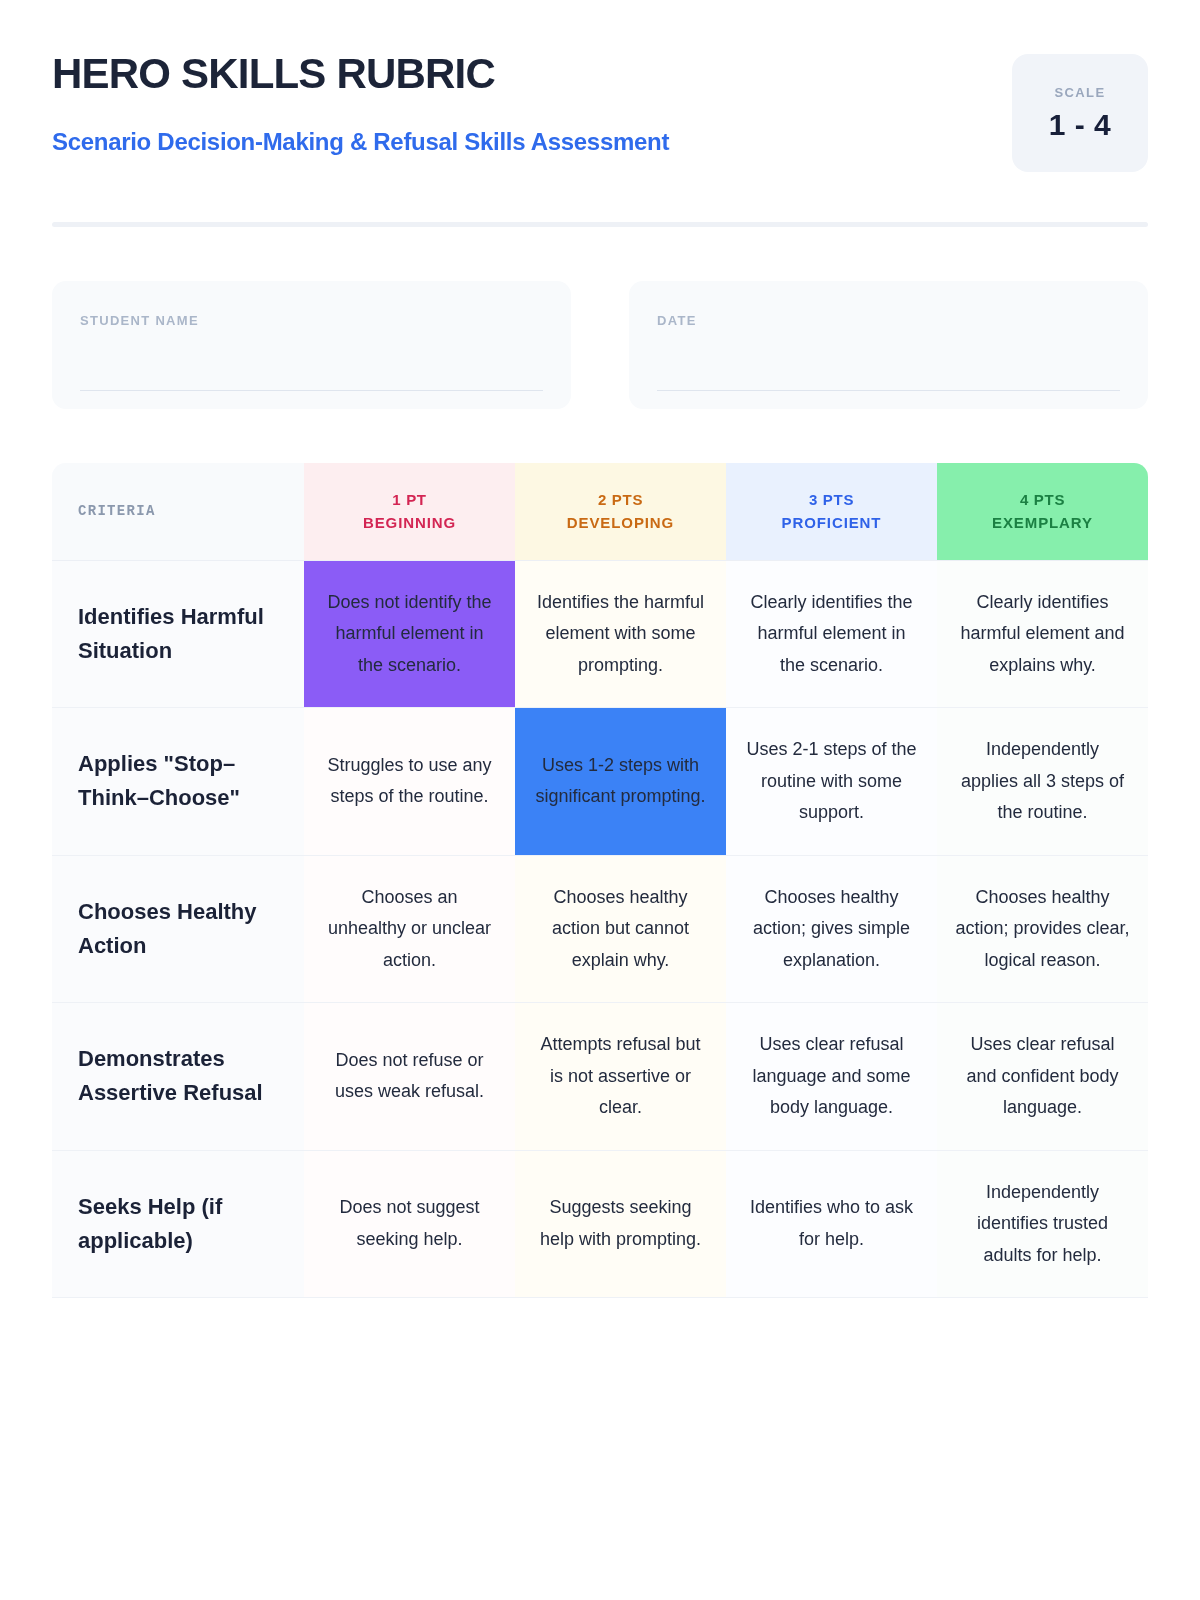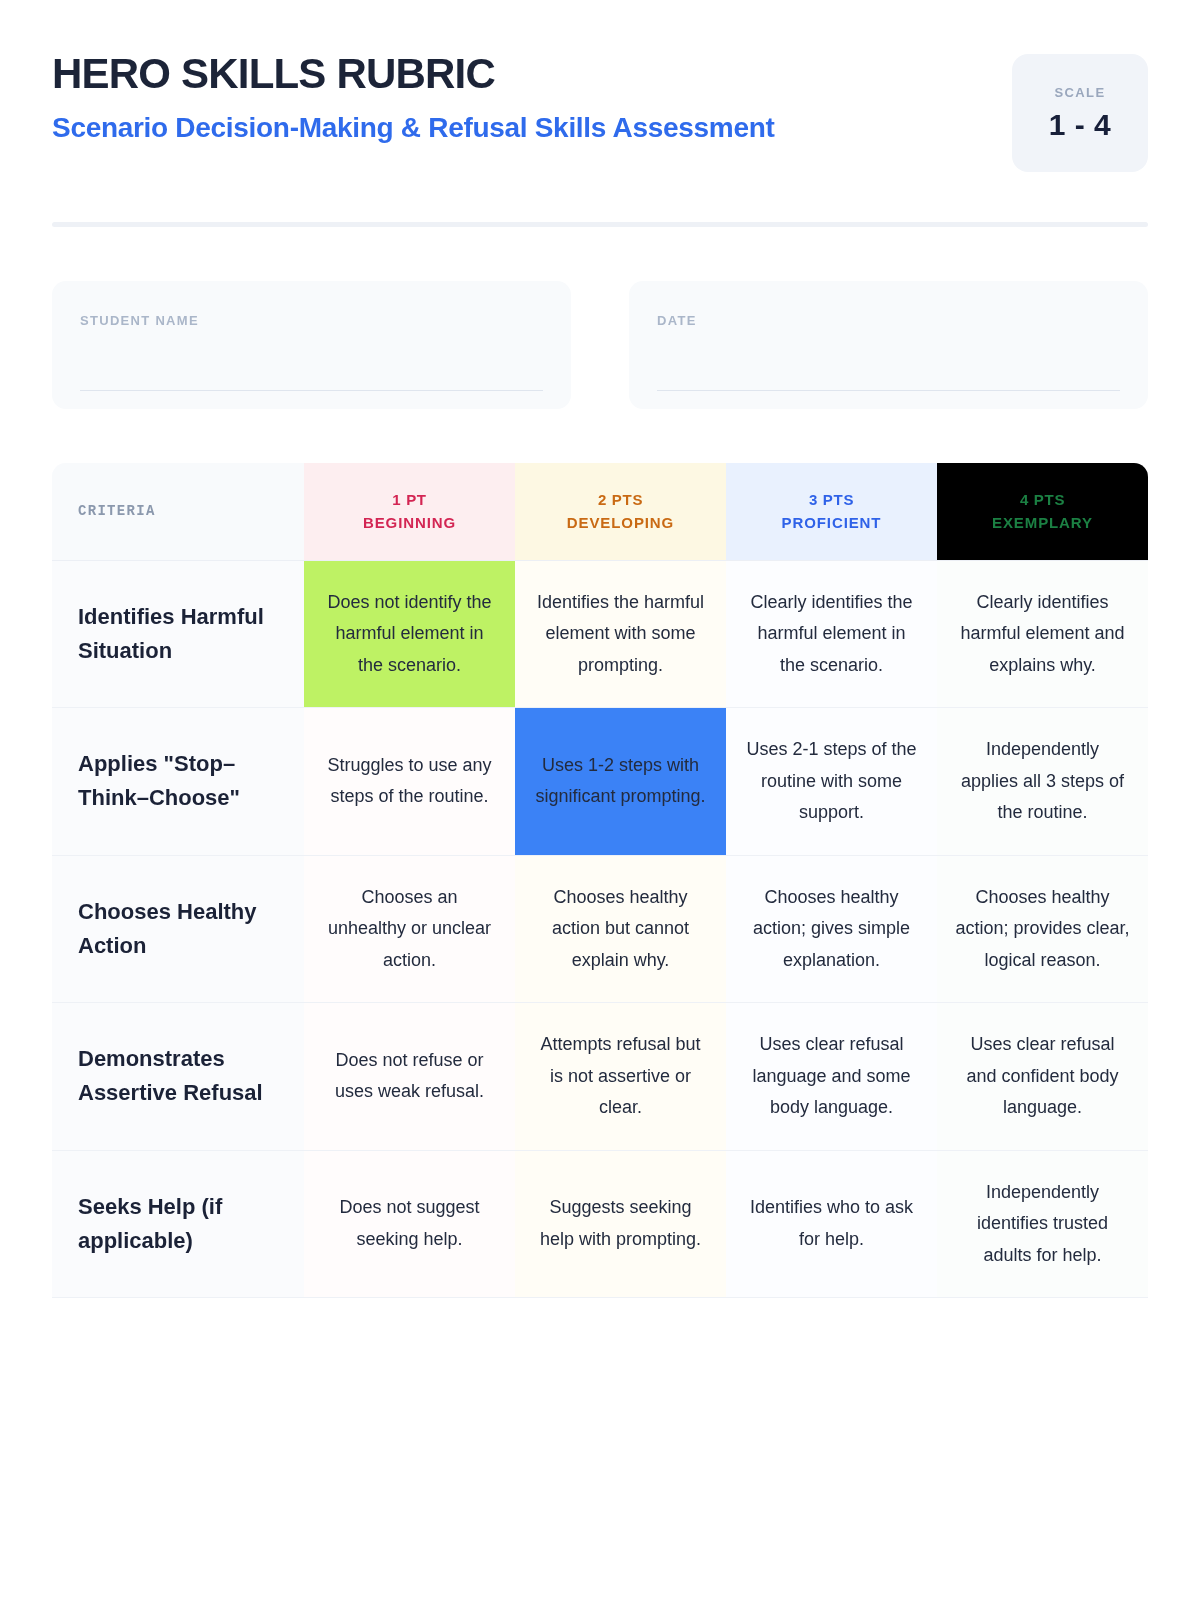--- a/index.html
+++ b/index.html
@@ -31,22 +31,22 @@
 
   .doc-title {
     font-size: 42px;
     font-weight: 800;
     letter-spacing: -0.8px;
     color: #1c2438;
     line-height: 1.05;
   }
 
   .doc-subtitle {
-    margin-top: 16px;
-    font-size: 28px;
+    margin-top: 32px;
+    font-size: 24px;
     font-weight: 700;
     color: #2f6bec;
     letter-spacing: -0.3px;
   }
 
   .scale-badge {
     width: 136px;
     height: 118px;
     background: #f1f4f9;
     border-radius: 16px;
@@ -229,30 +229,30 @@
               <span class="lvl-name">BEGINNING</span>
             </th>
             <th style="background: rgb(253, 248, 227); color: rgb(201, 106, 20);">
               <span class="lvl-pts">2 PTS</span>
               <span class="lvl-name">DEVELOPING</span>
             </th>
             <th style="background: rgb(233, 241, 254); color: rgb(47, 98, 232);">
               <span class="lvl-pts">3 PTS</span>
               <span class="lvl-name">PROFICIENT</span>
             </th>
-            <th style="background: #000000; color: rgb(27, 128, 67);">
+            <th style="background: #86efac; color: rgb(27, 128, 67);">
               <span class="lvl-pts">4 PTS</span>
               <span class="lvl-name">EXEMPLARY</span>
             </th>
           </tr>
       </thead>
       <tbody>
           <tr>
             <td class="criteria-cell">Identifies Harmful Situation</td>
-            <td style="background: #bef264; margin-top: 8px;">Does not identify the harmful element in the scenario.</td>
+            <td style="background: #8b5cf6; margin-top: 8px;">Does not identify the harmful element in the scenario.</td>
             <td style="background: rgb(255, 253, 246);">Identifies the harmful element with some prompting.</td>
             <td style="background: rgb(252, 253, 255);">Clearly identifies the harmful element in the scenario.</td>
             <td style="background: rgb(251, 253, 252);">Clearly identifies harmful element and explains why.</td>
           </tr>
           <tr>
             <td class="criteria-cell">Applies "Stop–Think–Choose"</td>
             <td style="background: rgb(255, 252, 252);">Struggles to use any steps of the routine.</td>
             <td style="background: #3b82f6;">Uses 1-2 steps with significant prompting.</td>
             <td style="background: rgb(252, 253, 255);">Uses 2-1 steps of the routine with some support.</td>
             <td style="background: rgb(251, 253, 252);">Independently applies all 3 steps of the routine.</td>

